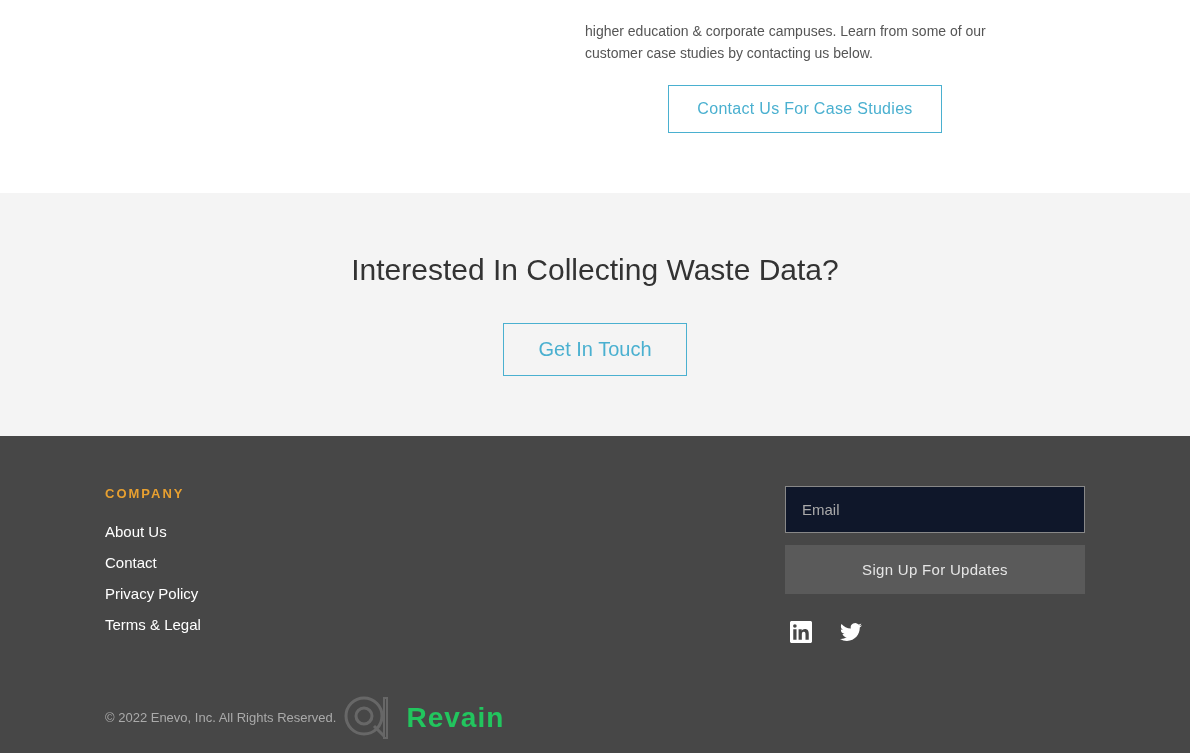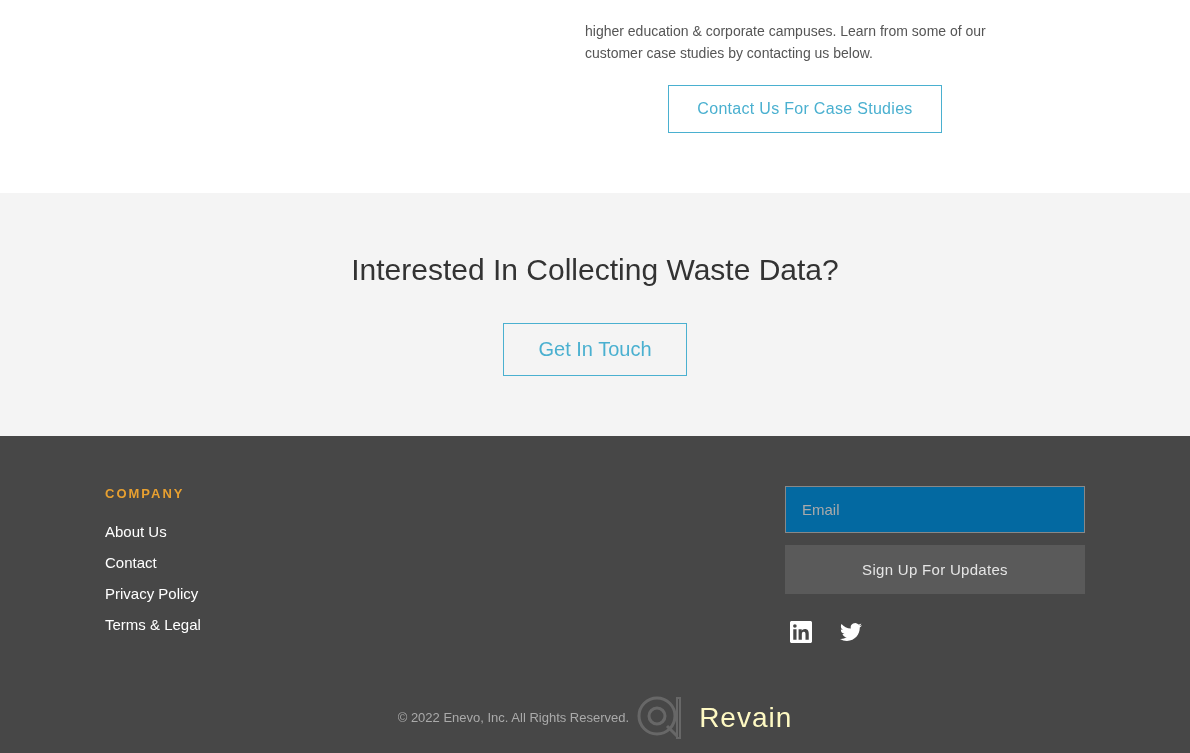--- a/index.html
+++ b/index.html
@@ -93,21 +93,21 @@
       cursor: pointer;
     }
 
     
     .footer-signup {
       display: flex;
       flex-direction: column;
       min-width: 300px;
     }
     .email-input {
-      background: #0369a1;
+      background: #0f172a;
       border: 1.5px solid #888;
       color: #ccc;
       padding: 14px 16px;
       font-size: 15px;
       margin-bottom: 12px;
       outline: none;
       width: 100%;
     }
     .email-input::placeholder { color: #aaa; }
     .signup-btn {
@@ -140,41 +140,41 @@
       width: 22px;
       height: 22px;
     }
 
     
     .footer-bottom {
       max-width: 1100px;
       margin: 40px auto 0 auto;
       padding: 0 60px;
       display: flex;
-      justify-content: center;
+      justify-content: flex-start;
       align-items: center;
     }
     .copyright {
       color: #aaa;
       font-size: 13px;
     }
     .revain-logo {
       display: flex;
       align-items: center;
       gap: 10px;
     }
     .revain-icon {
       width: 60px;
       height: 60px;
       opacity: 0.5;
     }
     .revain-text {
-      color: #fef9c3;
+      color: #22c55e;
       font-size: 28px;
-      font-weight: 400;
+      font-weight: 700;
       letter-spacing: 1px;
     }
   </style>
 </head>
 <body>
 
 <div class="top-section">
   <div class="top-content">
     <div class="top-right">
       <p class="top-text">higher education &amp; corporate campuses. Learn from some of our customer case studies by contacting us below.</p>

